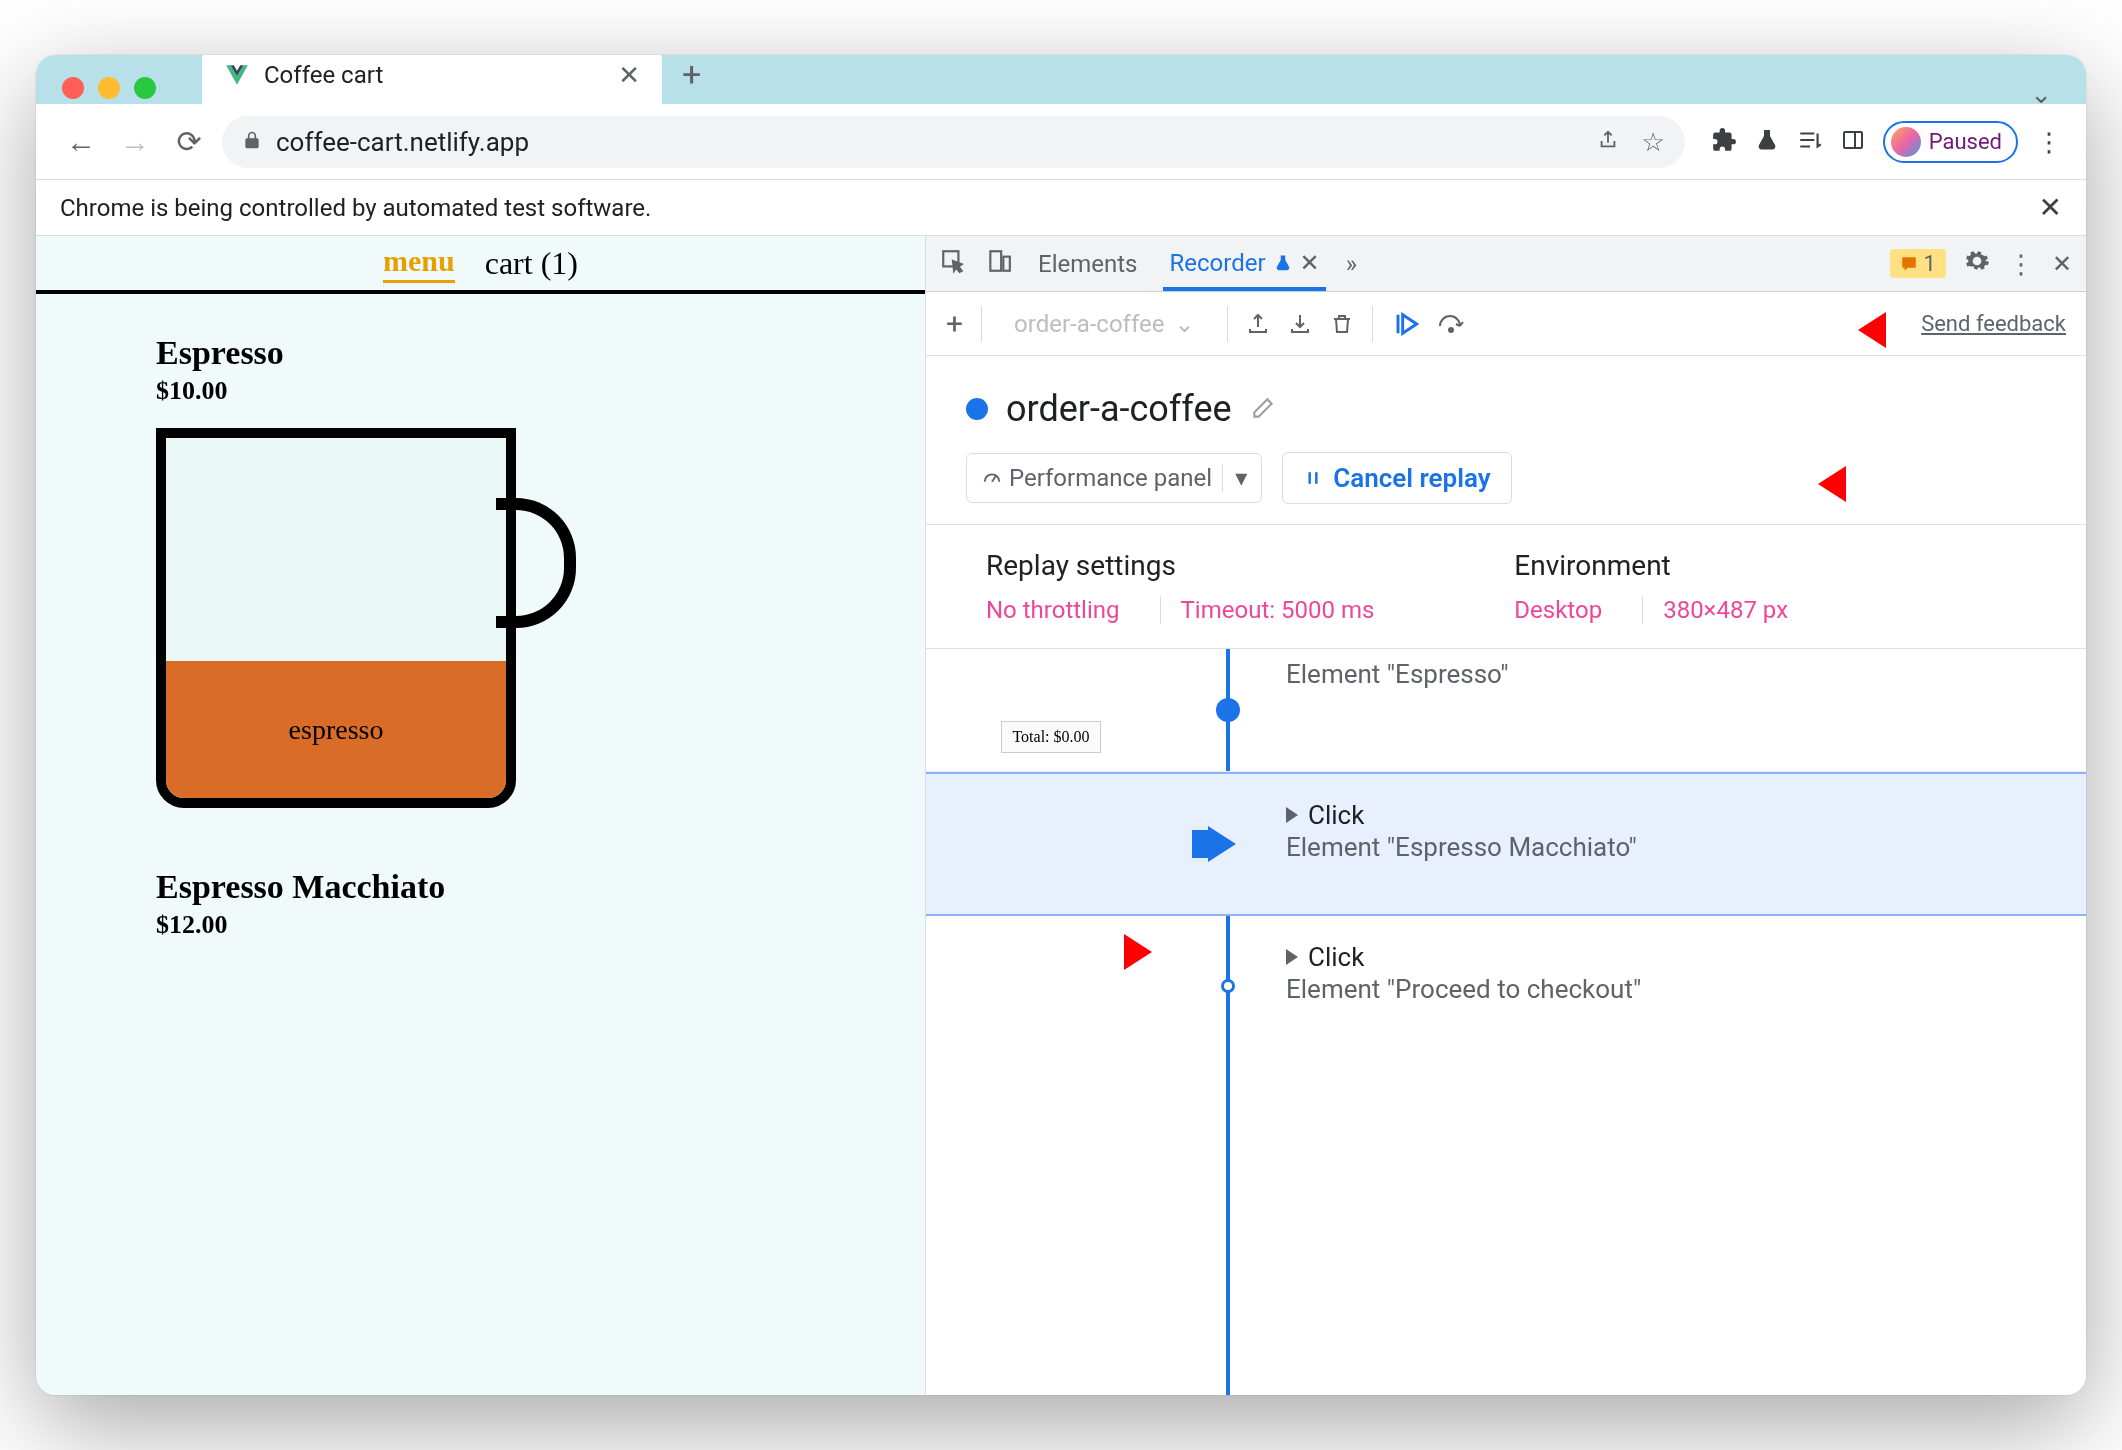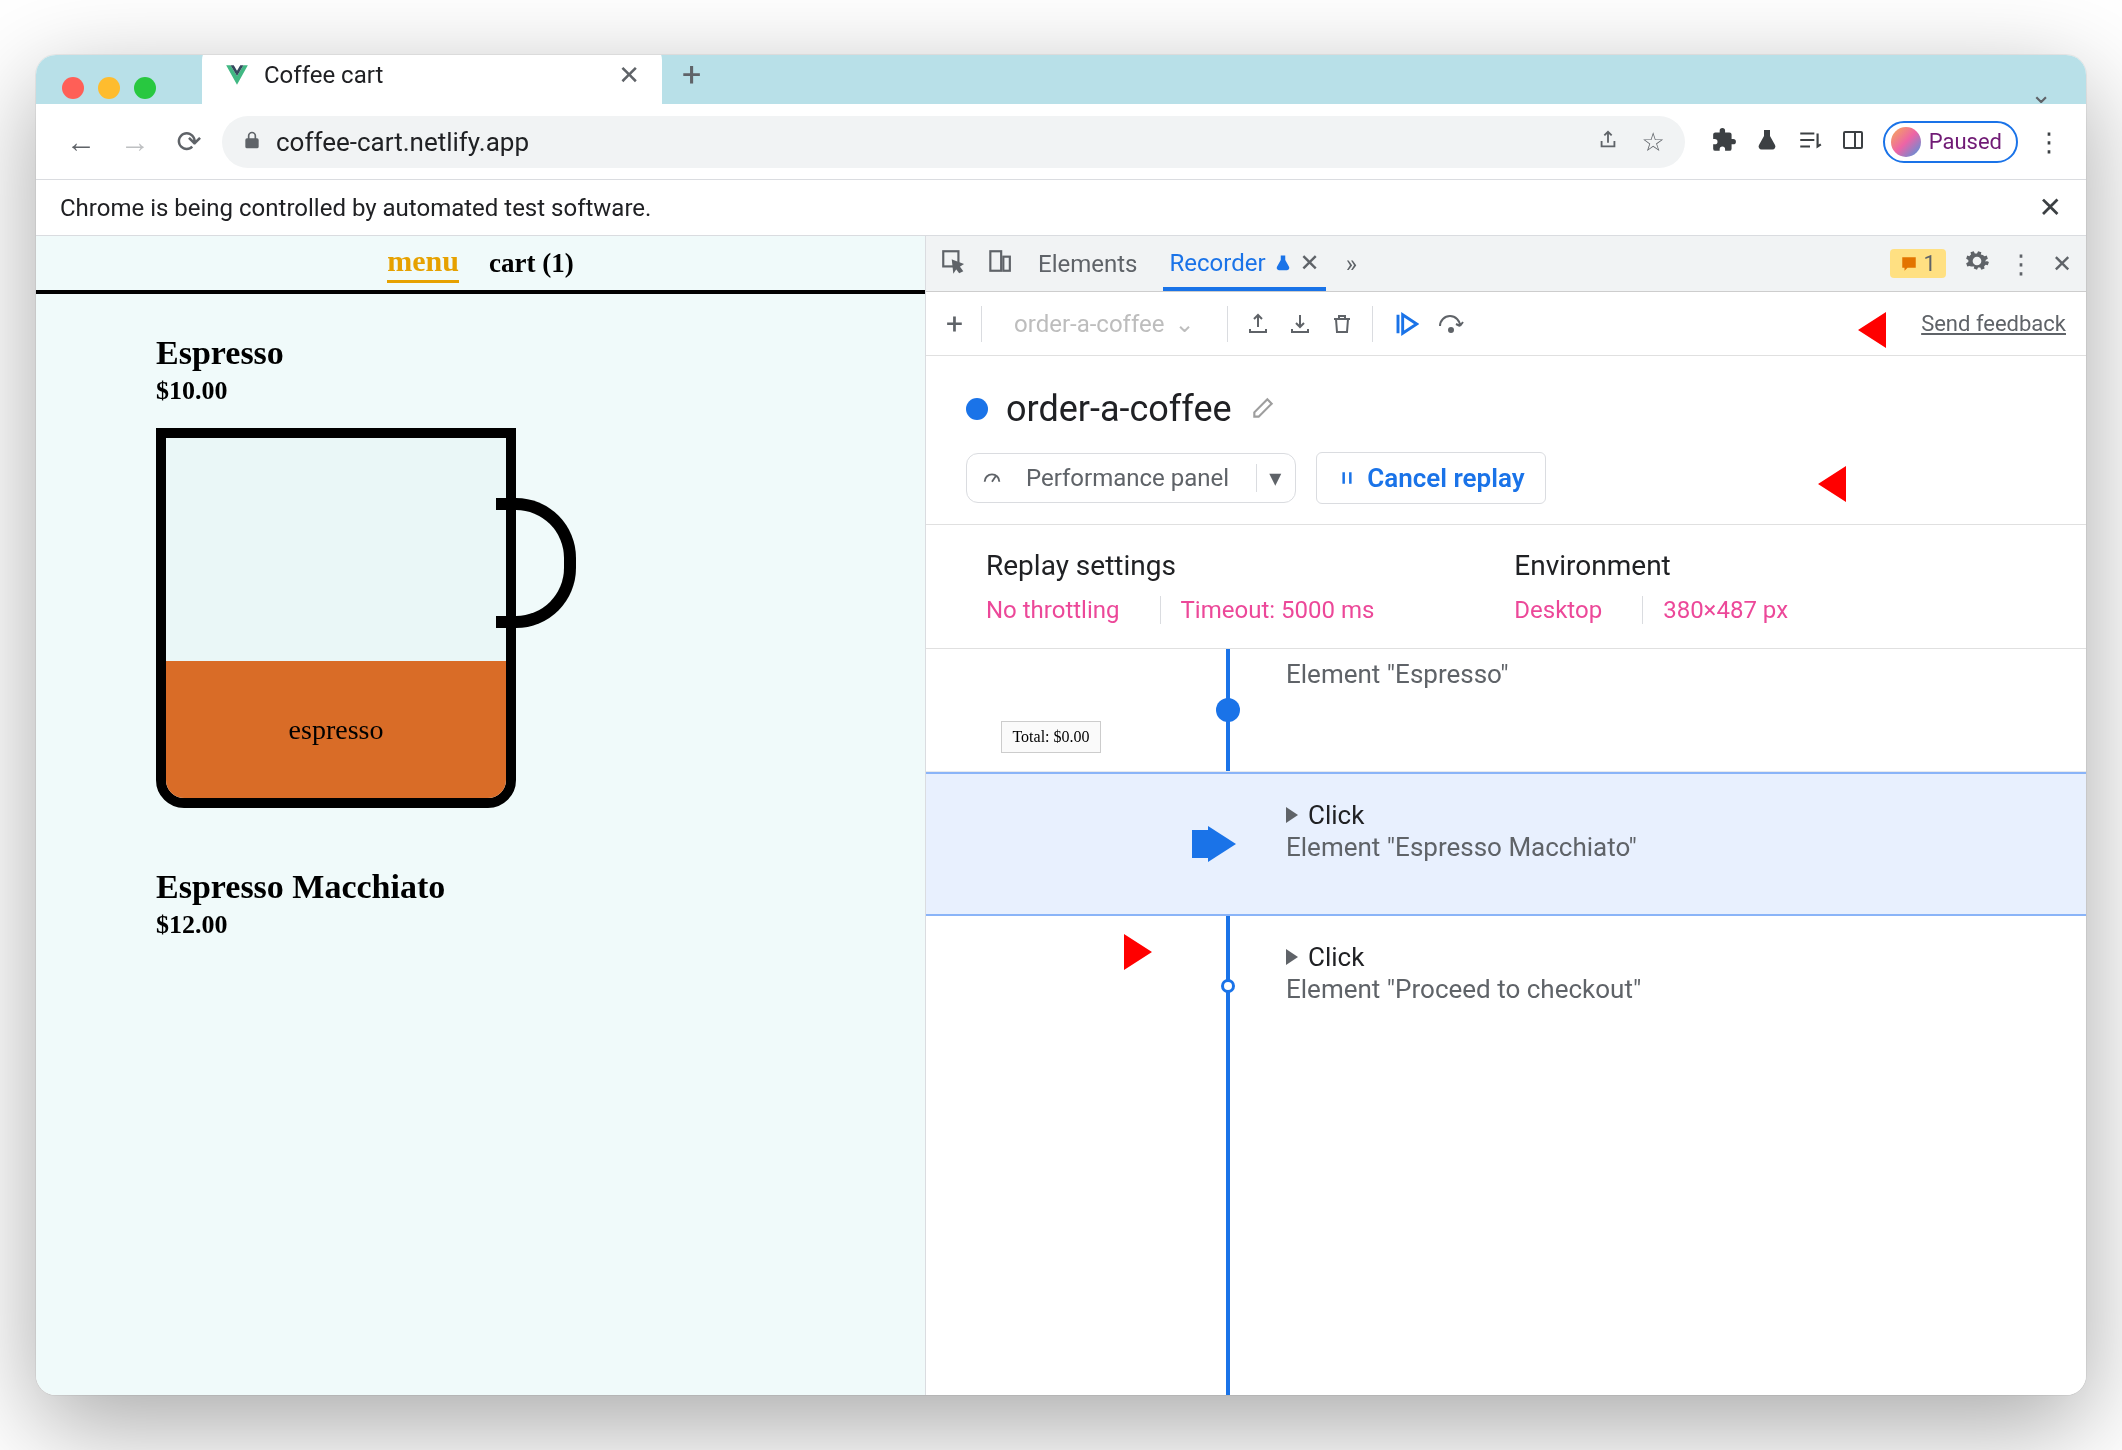--- a/index.html
+++ b/index.html
@@ -111,21 +111,21 @@
   }
   .page-nav {
     height: 58px;
     border-bottom: 4px solid #000;
     display: flex;
     align-items: center;
     justify-content: center;
     gap: 30px;
   }
   .menu-link { color: #e6a100; font-weight: bold; font-size: 30px; border-bottom: 3px solid #e6a100; padding-bottom: 2px; }
-  .cart-link { color: #000; font-weight: bold; font-size: 27px; }
+  .cart-link { color: #000; font-weight: normal; font-size: 32px; }
   .products { padding: 40px 120px 0 120px; }
   .product { margin-bottom: 50px; }
   .product-name { font-family: Georgia, serif; font-weight: bold; font-size: 34px; }
   .product-price { font-family: Georgia, serif; font-weight: bold; font-size: 26px; margin-top: 4px; }
   .cup {
     margin-top: 22px;
     width: 420px;
     height: 390px;
     position: relative;
   }
@@ -205,22 +205,22 @@
   .send-feedback { margin-left: auto; color: #5f6368; text-decoration: underline; font-size: 22px; cursor: pointer; }
   
   .recording-header {
     padding: 32px 40px 20px 40px;
   }
   .rec-title-row { display: flex; align-items: center; gap: 18px; font-size: 36px; color: #202124; }
   .blue-dot { width: 22px; height: 22px; border-radius: 50%; background: #1a73e8; }
   .edit-pencil { color: #9e9e9e; cursor:pointer; }
   .rec-buttons { display: flex; gap: 20px; margin-top: 22px; align-items: center; }
   .perf-btn {
-    display: flex; align-items: center; gap: 23px;
-    border: 1px solid #dadce0; border-radius: 12px;
+    display: flex; align-items: center; gap: 6px;
+    border: 1px solid #dadce0; border-radius: 6px;
     padding: 10px 14px; font-size: 24px; color: #5f6368;
     cursor: pointer;
   }
   .perf-caret { border-left: 1px solid #dadce0; padding-left: 12px; margin-left: 4px; }
   .cancel-btn {
     display: flex; align-items: center; gap: 10px;
     border: 1px solid #dadce0; border-radius: 6px;
     padding: 10px 20px; font-size: 26px; color: #1a73e8; font-weight: 600;
     cursor: pointer;
   }

